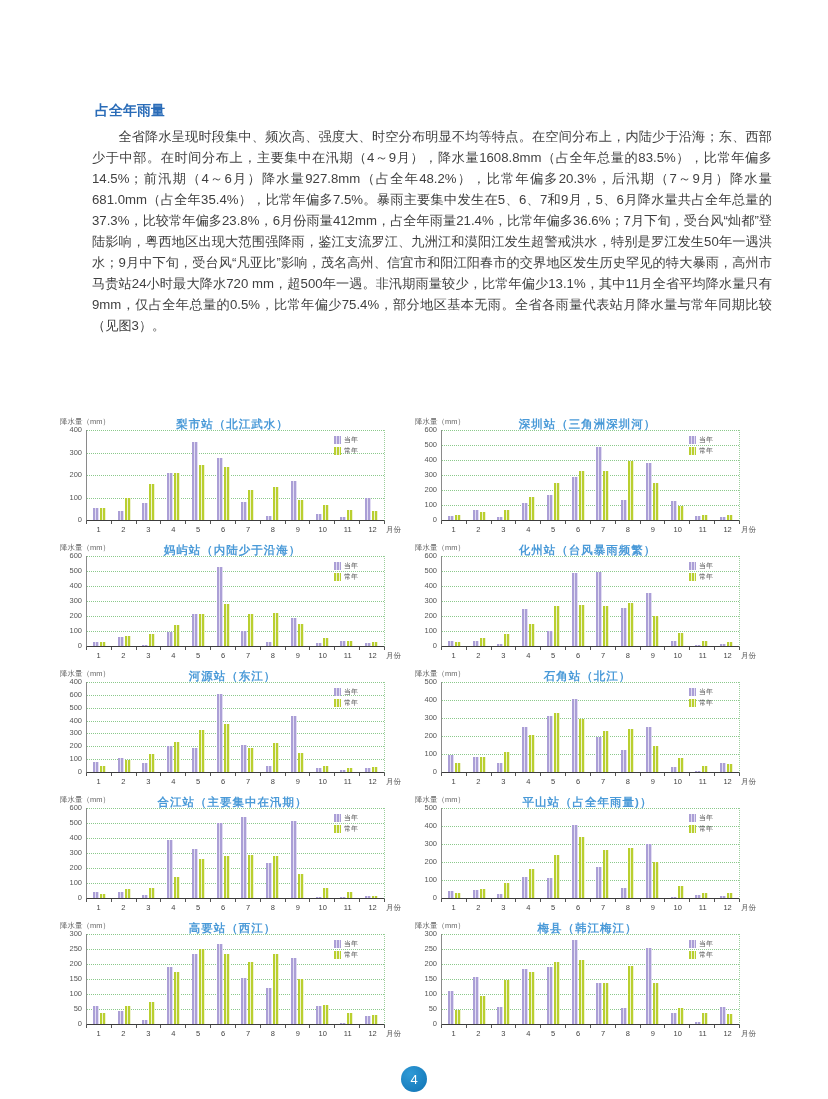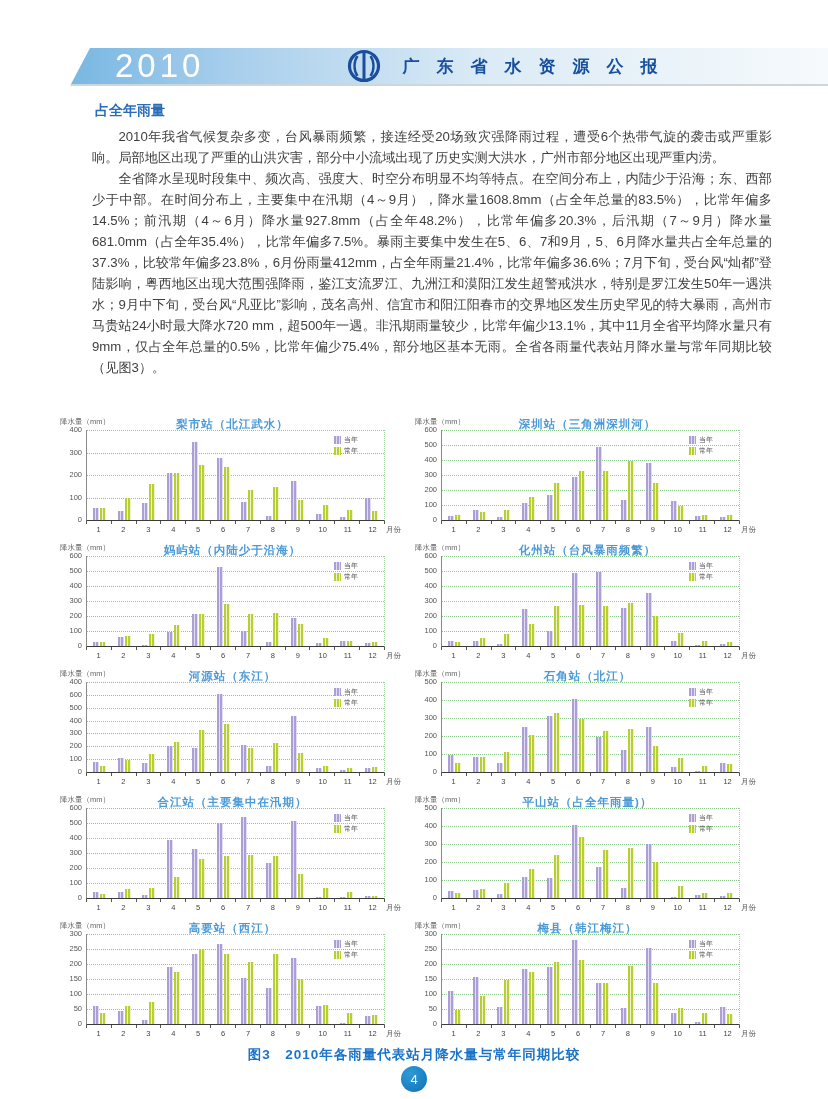--- a/index.html
+++ b/index.html
@@ -55,35 +55,24 @@
     font-size:13.5px;font-weight:bold;color:#1b74c8;letter-spacing:1px;}
   .page-num{position:absolute;top:1066px;left:401px;width:26px;height:26px;border-radius:50%;
     background:radial-gradient(circle at 35% 30%,#2f9ad6,#0f72b4);color:#fff;
     font-size:13px;display:flex;align-items:center;justify-content:center;}
 </style>
 </head>
 <body>
 
 <div class="page">
 
-  <div class="band">
-    <span class="band-year">2010</span>
-    <svg class="band-logo" viewBox="0 0 36 36">
-      <circle cx="18" cy="18" r="14.5" fill="none" stroke="#1b4f9e" stroke-width="3.2"></circle>
-      <path d="M18 5 V31" stroke="#1b4f9e" stroke-width="3" fill="none"></path>
-      <path d="M11.5 8 C 7.5 13.5, 7.5 22.5, 11.5 28" stroke="#1b4f9e" stroke-width="2.4" fill="none"></path>
-      <path d="M24.5 8 C 28.5 13.5, 28.5 22.5, 24.5 28" stroke="#1b4f9e" stroke-width="2.4" fill="none"></path>
-    </svg>
-    <span class="band-title">广东省水资源公报</span>
-  </div>
 
   <div class="section-heading">占全年雨量</div>
 
   <div class="body-text">
-    <p>2010年我省气候复杂多变，台风暴雨频繁，接连经受20场致灾强降雨过程，遭受6个热带气旋的袭击或严重影响。局部地区出现了严重的山洪灾害，部分中小流域出现了历史实测大洪水，广州市部分地区出现严重内涝。</p>
     <p>全省降水呈现时段集中、频次高、强度大、时空分布明显不均等特点。在空间分布上，内陆少于沿海；东、西部少于中部。在时间分布上，主要集中在汛期（4～9月），降水量1608.8mm（占全年总量的83.5%），比常年偏多14.5%；前汛期（4～6月）降水量927.8mm（占全年48.2%），比常年偏多20.3%，后汛期（7～9月）降水量681.0mm（占全年35.4%），比常年偏多7.5%。暴雨主要集中发生在5、6、7和9月，5、6月降水量共占全年总量的37.3%，比较常年偏多23.8%，6月份雨量412mm，占全年雨量21.4%，比常年偏多36.6%；7月下旬，受台风“灿都”登陆影响，粤西地区出现大范围强降雨，鉴江支流罗江、九洲江和漠阳江发生超警戒洪水，特别是罗江发生50年一遇洪水；9月中下旬，受台风“凡亚比”影响，茂名高州、信宜市和阳江阳春市的交界地区发生历史罕见的特大暴雨，高州市马贵站24小时最大降水720 mm，超500年一遇。非汛期雨量较少，比常年偏少13.1%，其中11月全省平均降水量只有9mm，仅占全年总量的0.5%，比常年偏少75.4%，部分地区基本无雨。全省各雨量代表站月降水量与常年同期比较（见图3）。</p>
   </div>
 
   <div class="charts">
     <div class="chart">
         <div class="c-head"><span class="c-ylabel">降水量（mm）</span><span class="c-title">梨市站（北江武水）</span></div>
         <div class="c-body">
           <div class="c-yaxis">
             <span class="ytick" style="bottom:-4px">0</span>
             <span class="ytick" style="bottom:18.5px">100</span>
@@ -1190,18 +1179,17 @@
           <span class="xn">8</span>
           <span class="xn">9</span>
           <span class="xn">10</span>
           <span class="xn">11</span>
           <span class="xn">12</span>
           <span class="c-xlabel">月份</span>
         </div>
       </div>
   </div>
 
-  <div class="caption">图3　2010年各雨量代表站月降水量与常年同期比较</div>
   <div class="page-num">
     <span>4</span>
   </div>
 
 </div>
 
 </body></html>

